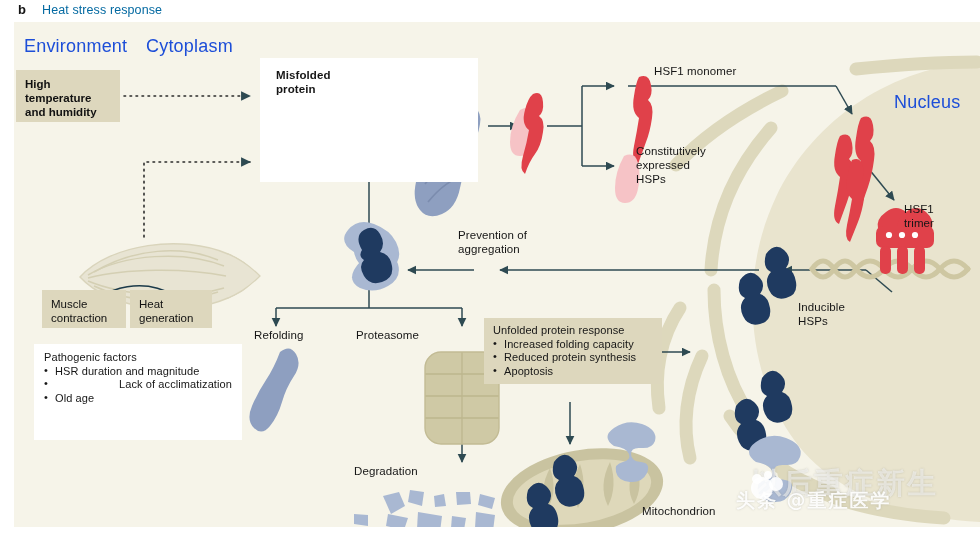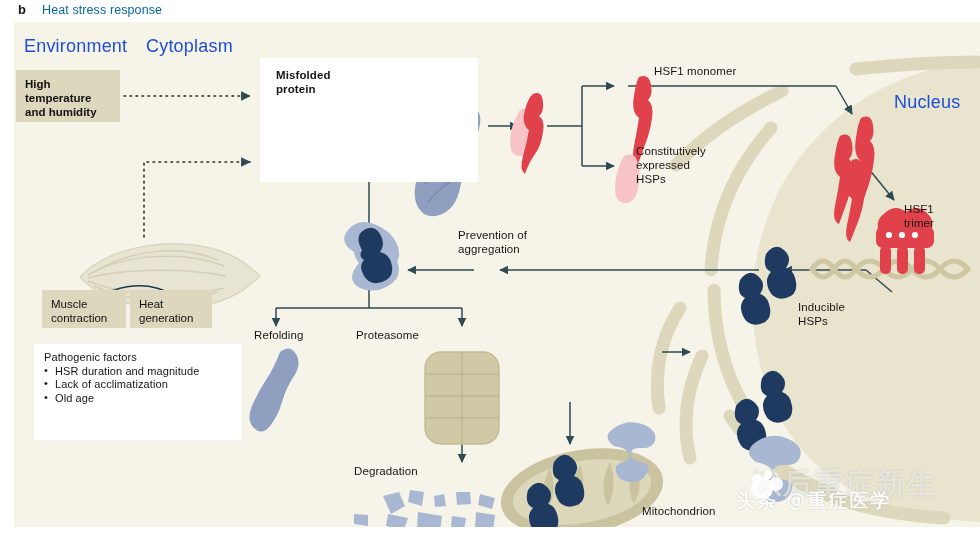--- a/index.html
+++ b/index.html
@@ -293,39 +293,47 @@
 
     <div class="tan-box" style="left:2px;top:48px;width:104px;height:52px;">High temperature and humidity</div>
 
     <div class="tan-box norm" style="left:28px;top:268px;width:84px;height:38px;">Muscle contraction</div>
     <div class="tan-box norm" style="left:116px;top:268px;width:82px;height:38px;">Heat generation</div>
 
     <div class="white-box" style="left:20px;top:322px;width:208px;height:96px;padding:7px 10px;">
       <div class="txt sm" style="position:static;">Pathogenic factors</div>
       <ul class="list">
         <li class="txt sm" style="position:relative;">HSR duration and magnitude</li>
-        <li class="txt sm" style="position:relative;">Lack of acclimatization</li>
+        <li class="txt sm" style="position:relative;text-align:right;">Lack of acclimatization</li>
         <li class="txt sm" style="position:relative;">Old age</li>
       </ul>
     </div>
 
     <div class="white-box" style="left:246px;top:36px;width:218px;height:124px;font-weight:bold;">
       <div class="txt" style="left:16px;top:10px;width:70px;">Misfolded protein</div>
     </div>
 
     <div class="txt" style="left:444px;top:178px;width:104px;margin-top:28px;">Prevention of aggregation</div>
     <div class="txt" style="left:240px;top:306px;">Refolding</div>
     <div class="txt" style="left:342px;top:306px;">Proteasome</div>
     <div class="txt" style="left:340px;top:442px;">Degradation</div>
 
     <div class="txt" style="left:596px;top:42px;margin-left:44px;">HSF1 monomer</div>
     <div class="txt" style="left:622px;top:122px;width:86px;">Constitutively expressed HSPs</div>
     <div class="txt" style="left:784px;top:278px;width:64px;">Inducible HSPs</div>
     <div class="txt" style="left:890px;top:180px;width:48px;">HSF1 trimer</div>
 
+    <div class="tan-box norm" style="left:470px;top:296px;width:178px;height:66px;padding:6px 9px;">
+      <div class="txt sm" style="position:static;">Unfolded protein response</div>
+      <ul class="list">
+        <li class="txt sm" style="position:relative;">Increased folding capacity</li>
+        <li class="txt sm" style="position:relative;">Reduced protein synthesis</li>
+        <li class="txt sm" style="position:relative;">Apoptosis</li>
+      </ul>
+    </div>
 
     <div class="wm wm-back" style="left:738px;top:442px;font-size:29px;letter-spacing:2px;">以后重症新生</div>
     <div class="wm" style="left:722px;top:466px;font-size:19px;letter-spacing:2px;">头条 @重症医学</div>
     <svg class="wm-dots" width="60" height="40" style="left:728px;top:444px;">
       <circle cx="20" cy="22" r="11" fill="rgba(255,255,255,.9)"></circle>
       <circle cx="34" cy="18" r="7" fill="rgba(255,255,255,.9)"></circle>
       <circle cx="15" cy="13" r="5" fill="rgba(255,255,255,.9)"></circle>
       <circle cx="26" cy="9" r="4" fill="rgba(255,255,255,.9)"></circle>
     </svg>
 

